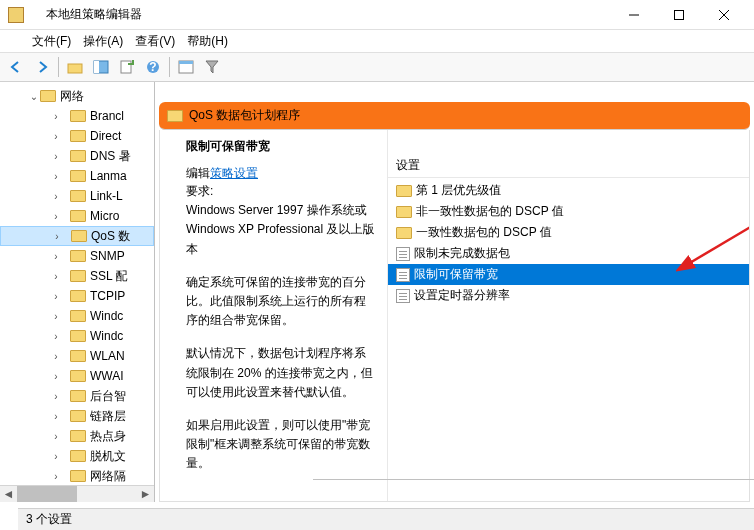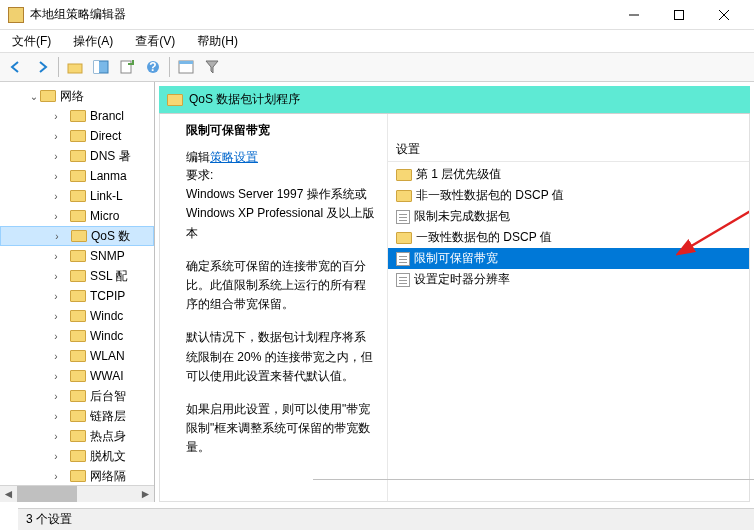--- a/index.html
+++ b/index.html
@@ -1,24 +1,24 @@
 <!DOCTYPE html>
 <html><head>
 <meta charset="utf-8">
 <style>
 * { margin: 0; padding: 0; box-sizing: border-box; font-family: "Microsoft YaHei", "Segoe UI", sans-serif; font-size: 12px; }
 body { background: #fff; width: 754px; height: 530px; overflow: hidden; position: relative; }
 
 .titlebar { height: 30px; display: flex; align-items: center; padding: 0 8px; border-bottom: 1px solid #e0e0e0; }
 .titlebar .app-icon { width: 16px; height: 16px; margin-right: 6px; background: #f0d070; border: 1px solid #b08030; }
-.titlebar .title { flex: 1; }
+.titlebar .title { flex: 1; margin-left: 16px; }
 .titlebar .win-controls { display: flex; }
 .titlebar .win-btn { width: 45px; height: 28px; display: flex; align-items: center; justify-content: center; }
 
-.menubar { height: 22px; display: flex; align-items: center; padding: 0 8px; gap: 14px; }
+.menubar { height: 22px; display: flex; align-items: center; padding: 0 8px; gap: 4px; margin-left: 20px; }
 .menubar .menu-item { padding: 2px 4px; }
 
 .toolbar { height: 30px; display: flex; align-items: center; padding: 0 4px; gap: 2px; border-top: 1px solid #e0e0e0; border-bottom: 1px solid #d0d0d0; background: #f8f8f8; }
 .tool-sep { width: 1px; height: 20px; background: #c0c0c0; margin: 0 2px; }
 .tool-btn { width: 24px; height: 24px; display: flex; align-items: center; justify-content: center; border-radius: 2px; }
 
 .content { display: flex; height: 420px; }
 
 .tree-pane { width: 155px; border-right: 1px solid #c0c0c0; overflow: hidden; position: relative; background: #fff; }
 .tree { padding: 4px 0 0 0; }
@@ -29,21 +29,21 @@
 .caret { position: absolute; left: 50px; width: 12px; text-align: center; color: #555; font-size: 10px; }
 .tree-row.level0 .caret { left: 28px; }
 .folder-icon { width: 16px; height: 12px; background: #f7d774; border: 1px solid #cfa53f; border-radius: 1px; margin-right: 4px; flex-shrink: 0; }
 
 .tree-hscroll { position: absolute; bottom: 0; left: 0; right: 0; height: 17px; background: #f0f0f0; border-top: 1px solid #d4d4d4; display: flex; }
 .tree-hscroll .track { flex: 1; position: relative; }
 .tree-hscroll .thumb { position: absolute; left: 0; width: 60px; height: 100%; background: #c0c0c0; }
 .tree-hscroll .arrow { width: 17px; display: flex; align-items: center; justify-content: center; color: #606060; }
 
 .main-pane { flex: 1; display: flex; flex-direction: column; position: relative; background: #fff; }
-.main-header { height: 28px; background: #5eead4; border-bottom: 1px solid #d0d0d0; display: flex; align-items: center; padding: 0 8px; margin: 4px 4px 0 4px; }
+.main-header { height: 28px; background: #f97316; border-bottom: 1px solid #d0d0d0; display: flex; align-items: center; padding: 0 8px; margin: 20px 4px 0 4px; border-radius: 6px; }
 .main-header .folder-icon { margin-right: 6px; }
 
 .main-body { flex: 1; display: flex; margin: 0 4px; border: 1px solid #e0e0e0; border-top: none; overflow: hidden; padding-left: 16px; }
 .desc-col { width: 212px; padding: 8px 10px; border-right: 1px solid #e8e8e8; overflow: hidden; }
 .desc-col .policy-title { font-weight: bold; margin-bottom: 10px; }
 .desc-col .edit-line { }
 .desc-col .link { color: #0066cc; text-decoration: underline; }
 .desc-col .block { margin-bottom: 14px; line-height: 1.6; }
 .desc-col .label { }
 
@@ -287,26 +287,26 @@
         <div class="settings-list" id="settings-list">
             <div class="set-row">
               <div class="folder-icon"></div>
               <span>第 1 层优先级值</span>
             </div>
             <div class="set-row">
               <div class="folder-icon"></div>
               <span>非一致性数据包的 DSCP 值</span>
             </div>
             <div class="set-row">
+              <div class="folder-icon"></div>
+              <span>一致性数据包的 DSCP 值</span>
+            </div>
+            <div class="set-row">
               <div class="doc-icon"></div>
               <span>限制未完成数据包</span>
-            </div>
-            <div class="set-row">
-              <div class="folder-icon"></div>
-              <span>一致性数据包的 DSCP 值</span>
             </div>
             <div class="set-row selected">
               <div class="doc-icon"></div>
               <span>限制可保留带宽</span>
             </div>
             <div class="set-row">
               <div class="doc-icon"></div>
               <span>设置定时器分辨率</span>
             </div>
           </div>

